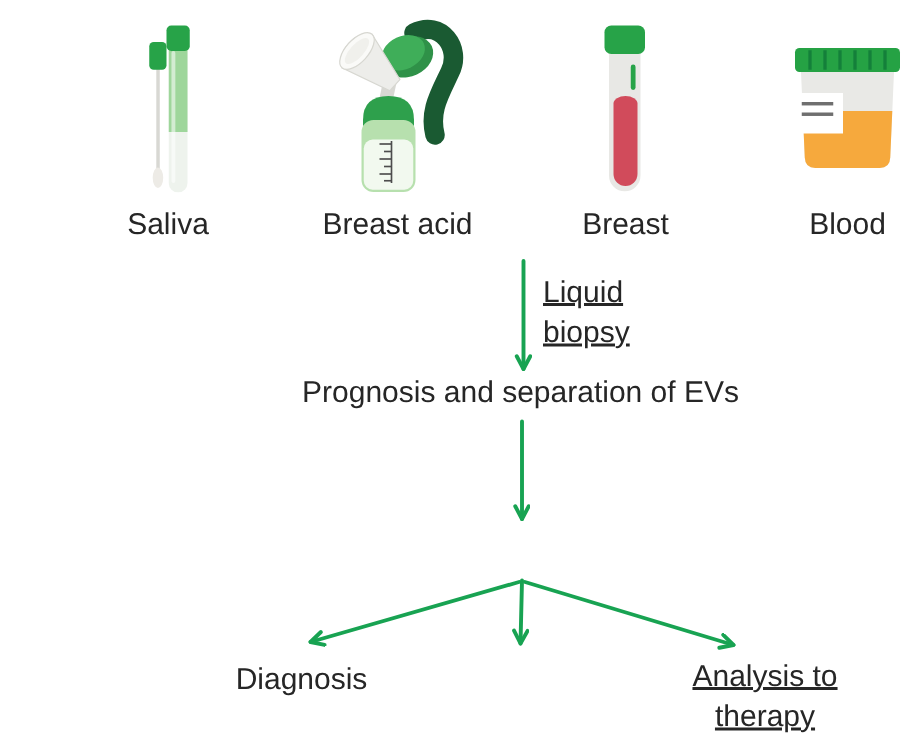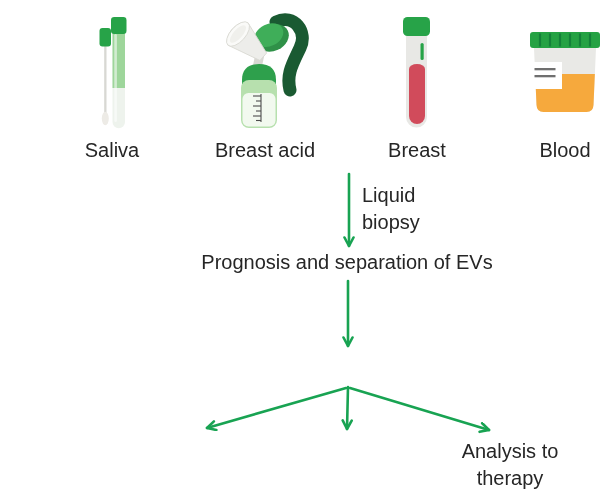--- a/index.html
+++ b/index.html
@@ -2,21 +2,21 @@
 <html><head>
 <meta charset="utf-8">
 <style>
   html,body{margin:0;padding:0;background:#ffffff;}
   #canvas{
     position:relative;width:560px;height:500px;background:#ffffff;
     font-family:"Liberation Sans",sans-serif;color:#262626;overflow:hidden;margin-left:44px;
   }
   .txt{position:absolute;font-size:20px;line-height:27px;color:#262626;white-space:nowrap;}
   .centered{transform:translateX(-50%);text-align:center;}
-  .wrap{white-space:normal;}
+  .wrap{white-space:normal;text-decoration:underline;}
   .icon{position:absolute;}
   #arrows{position:absolute;left:0;top:0;pointer-events:none;}
 </style>
 </head>
 <body>
 
 <div id="canvas">
 
   <svg class="icon" style="left:48px;top:8px" width="44" height="124" viewBox="0 0 44 124">
 
@@ -114,17 +114,18 @@
       <line x1="302" y1="388" x2="163" y2="428" marker-end="url(#ah)"></line>
       <line x1="306" y1="388" x2="445" y2="430" marker-end="url(#ah)"></line>
     </g>
   </svg>
 
   <div class="txt wrap" style="left:318px;top:182px;width:80px">Liquid biopsy</div>
 
   <div class="txt centered" style="left:303px;top:249px">Prognosis and separation of EVs</div>
 
 
+  <div class="txt centered" style="left:157px;top:440px">Diagnosis</div>
 
 
   <div class="txt centered wrap" style="left:466px;top:438px;width:112px">Analysis to therapy</div>
 
 </div>
 
 </body></html>

